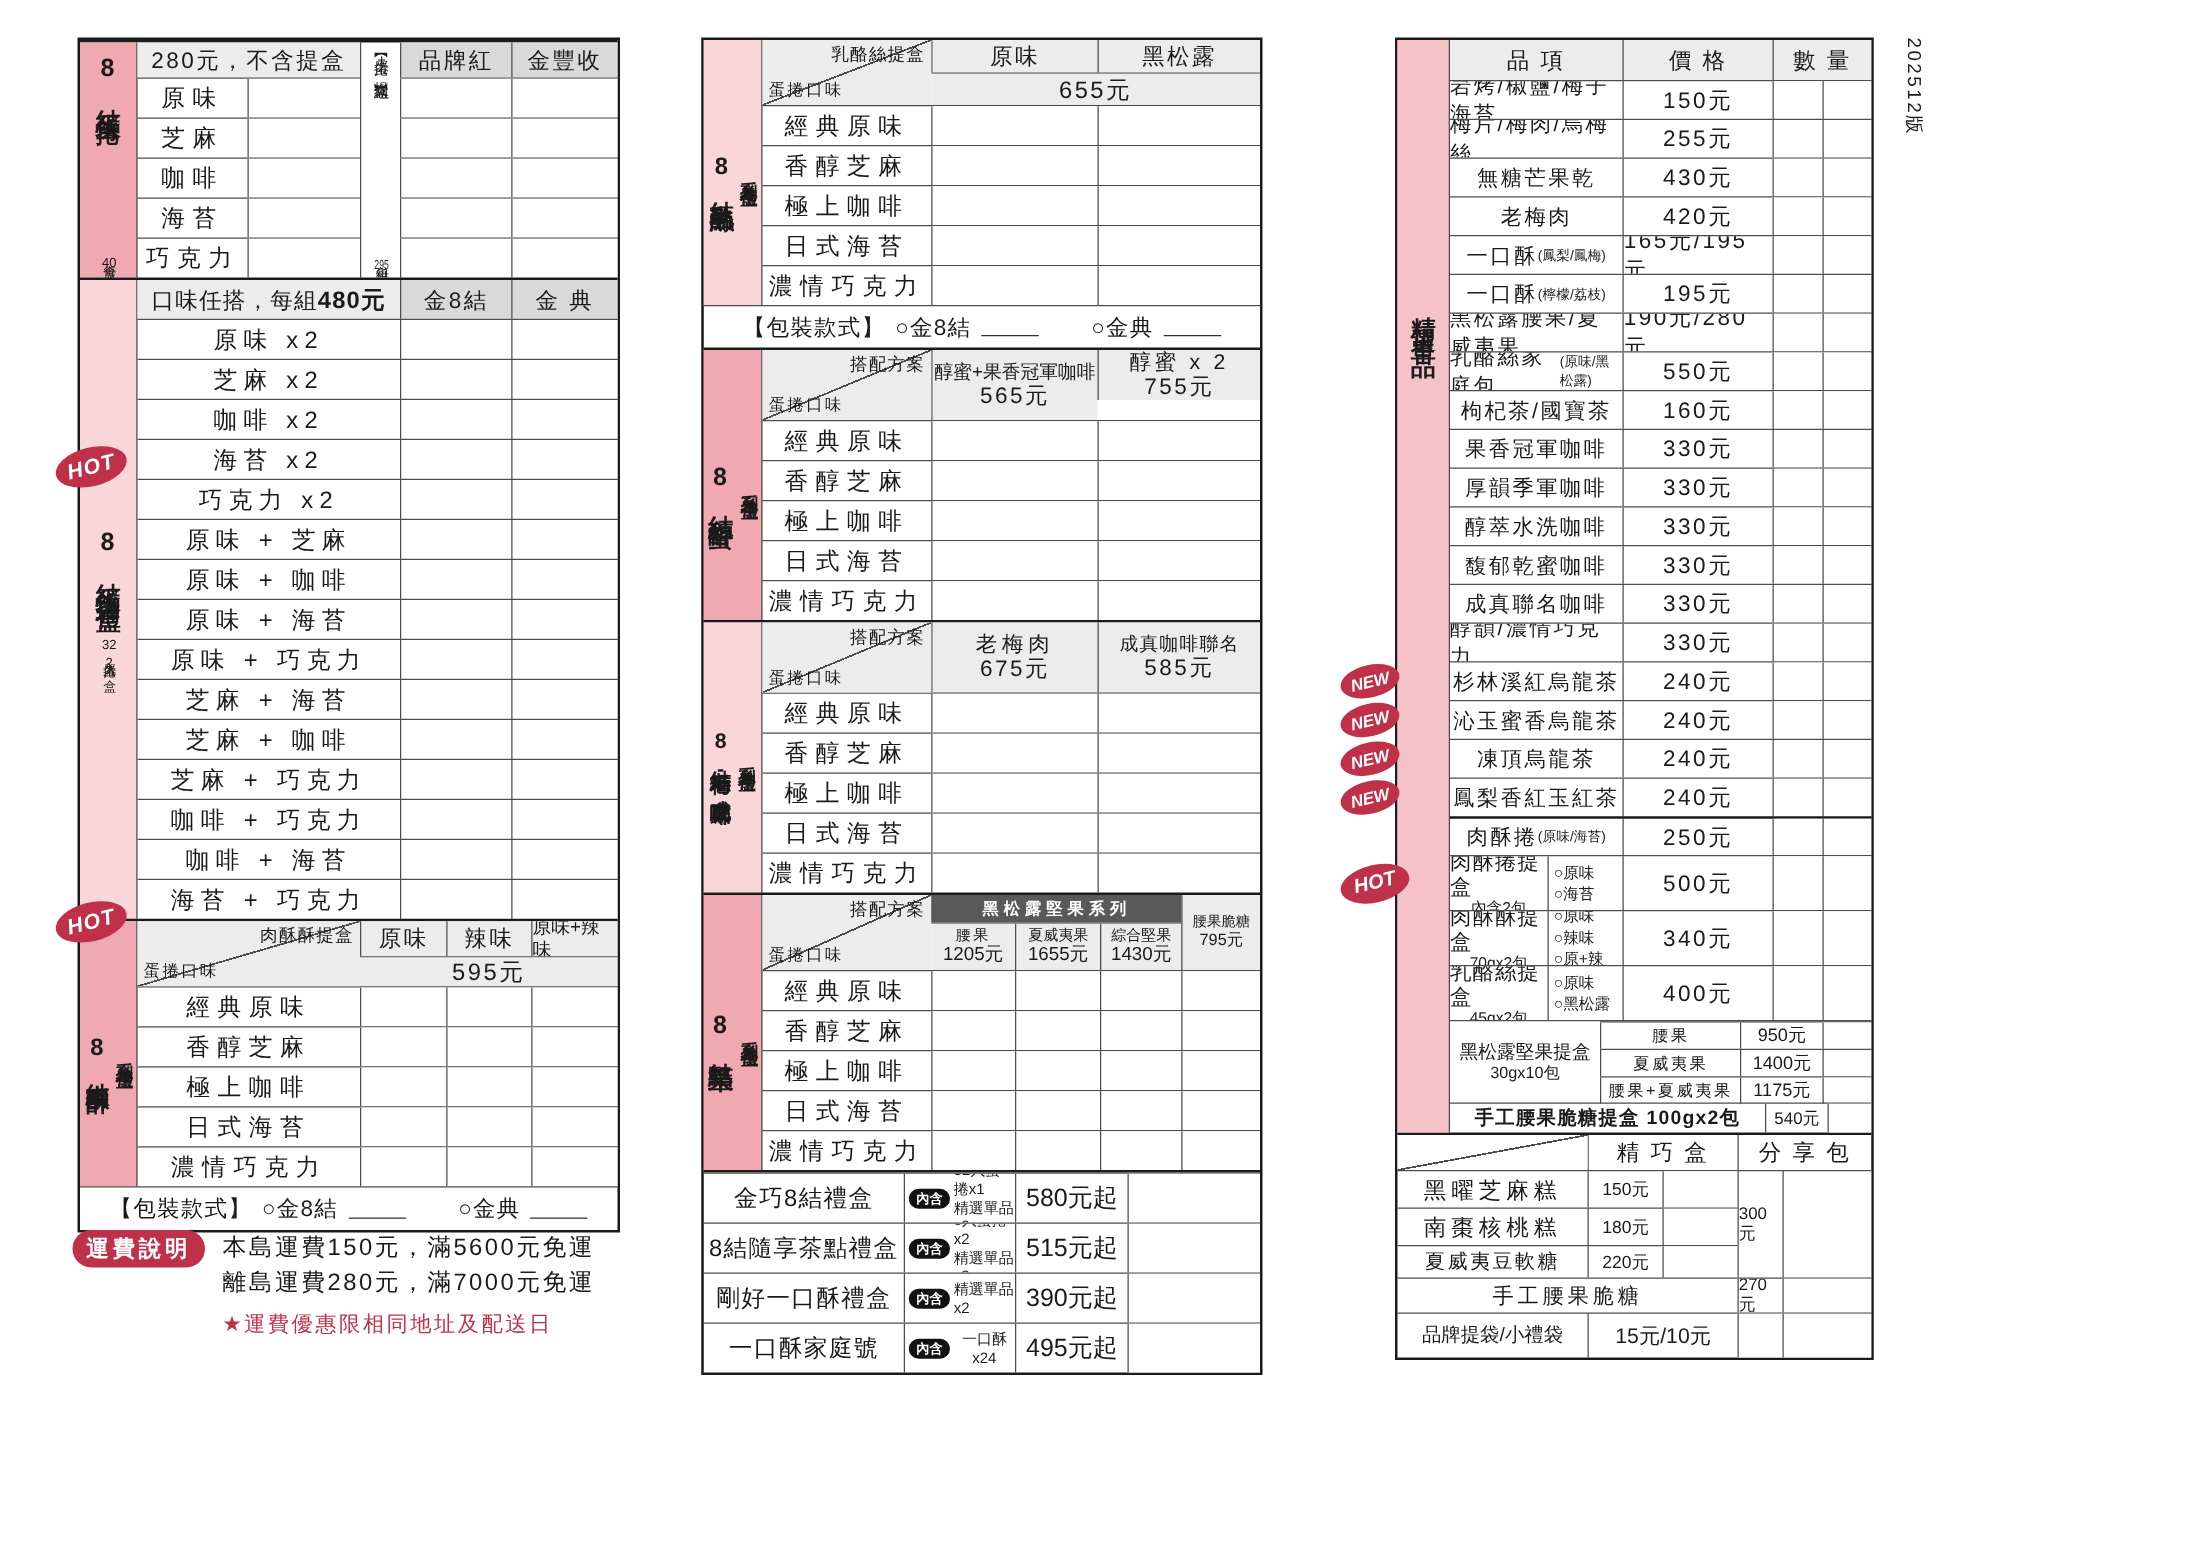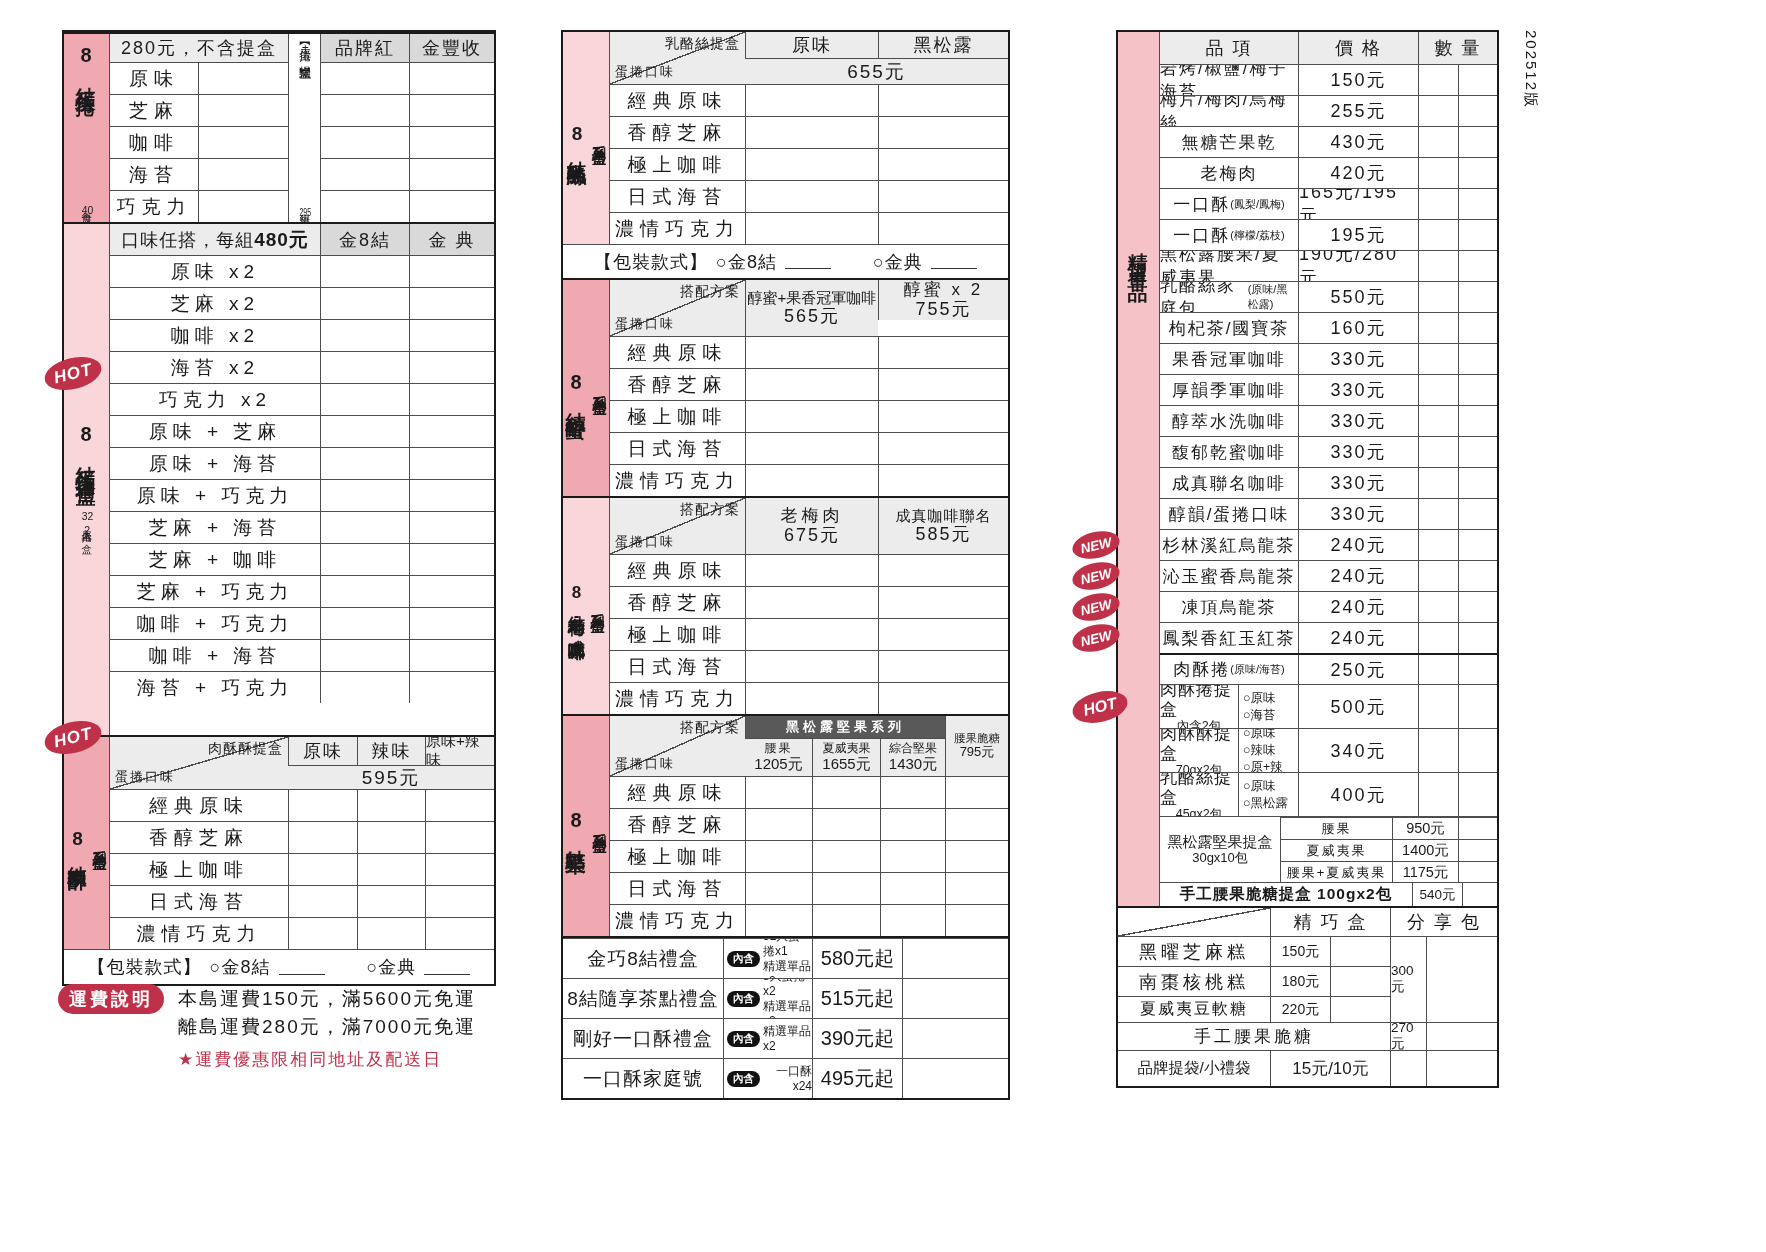--- a/index.html
+++ b/index.html
@@ -187,20 +187,25 @@
             <div class="c qcell" style="width:89px"></div>
             <div class="c qcell" style="width:85px"></div>
           </div>
 
           <div class="row" style="height:32px">
             <div class="c nl" style="width:210px;font-size:19px;letter-spacing:5px">原味 + 芝麻</div>
             <div class="c qcell" style="width:89px"></div>
             <div class="c qcell" style="width:85px"></div>
           </div>
 
+          <div class="row" style="height:32px">
+            <div class="c nl" style="width:210px;font-size:19px;letter-spacing:5px">原味 + 咖啡</div>
+            <div class="c qcell" style="width:89px"></div>
+            <div class="c qcell" style="width:85px"></div>
+          </div>
 
           <div class="row" style="height:32px">
             <div class="c nl" style="width:210px;font-size:19px;letter-spacing:5px">原味 + 海苔</div>
             <div class="c qcell" style="width:89px"></div>
             <div class="c qcell" style="width:85px"></div>
           </div>
 
           <div class="row" style="height:32px">
             <div class="c nl" style="width:210px;font-size:19px;letter-spacing:5px">原味 + 巧克力</div>
             <div class="c qcell" style="width:89px"></div>
@@ -607,21 +612,21 @@
             <span class="pre" style="font-size:12px;line-height:1.25;text-align:left">精選單品x2</span>
           </div>
           <div class="c" style="width:90px;font-size:20px">390元起</div>
           <div class="c qcell" style="width:106px"></div>
         </div>
 
         <div class="row combo-row" style="height:40px">
           <div class="c nl combo-name" style="width:160px;font-size:19px;letter-spacing:1px">一口酥家庭號</div>
           <div class="c" style="width:89px;gap:3px;justify-content:flex-start;padding-left:3px">
             <span class="pill">內含</span>
-            <span class="pre" style="font-size:12px;line-height:1.25;text-align:right">一口酥x24</span>
+            <span class="pre" style="font-size:12px;line-height:1.25;text-align:center">一口酥x24</span>
           </div>
           <div class="c" style="width:90px;font-size:20px">495元起</div>
           <div class="c qcell" style="width:106px"></div>
         </div>
 
     </div>
   </div>
 
   <div class="tbl" style="left:1116px;top:30px;width:383px">
     <div style="position:relative;width:379px">
@@ -775,21 +780,21 @@
                 <span>成真聯名咖啡</span>
               </div>
               <div class="c r-price">330元</div>
               <div class="c qcell" style="width:40px"></div>
               <div class="c qcell" style="width:39px"></div>
             </div>
 
             <div class="r-row">
 
               <div class="c nl r-item">
-                <span>醇韻/蛋捲口味</span>
+                <span>醇韻/濃情巧克力</span>
               </div>
               <div class="c r-price">330元</div>
               <div class="c qcell" style="width:40px"></div>
               <div class="c qcell" style="width:39px"></div>
             </div>
 
             <div class="r-row">
               <span class="oval row-oval">NEW</span>
               <div class="c nl r-item">
                 <span>杉林溪紅烏龍茶</span>

